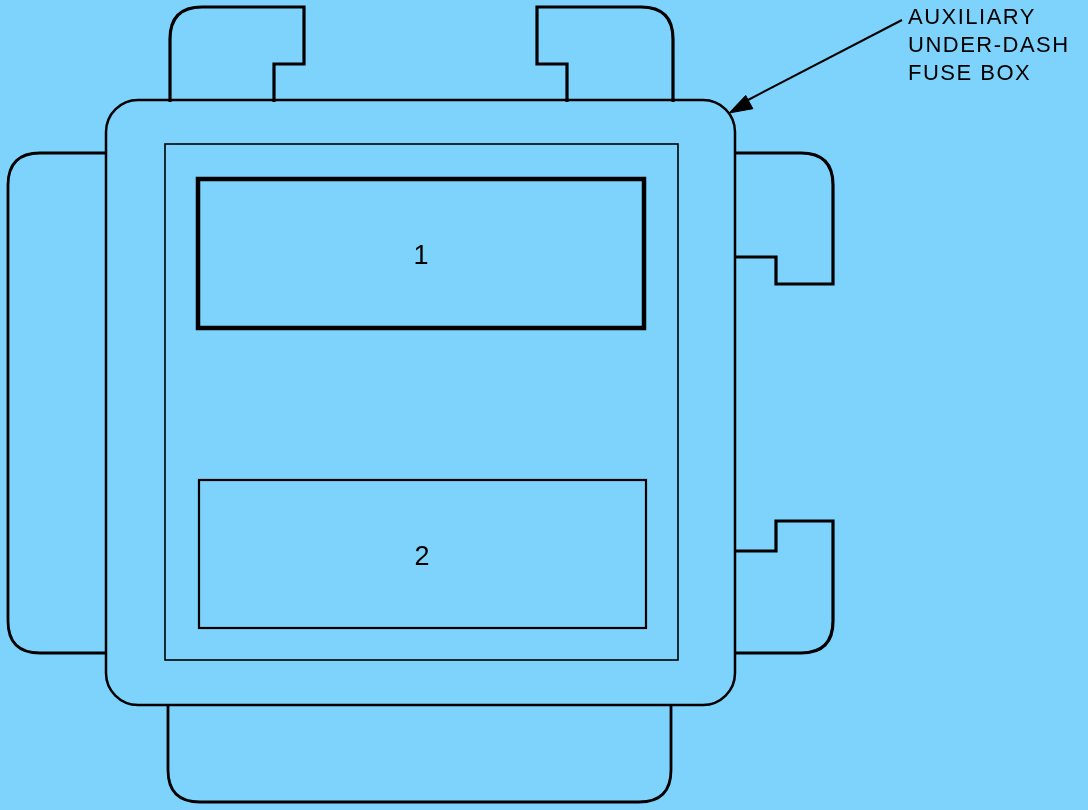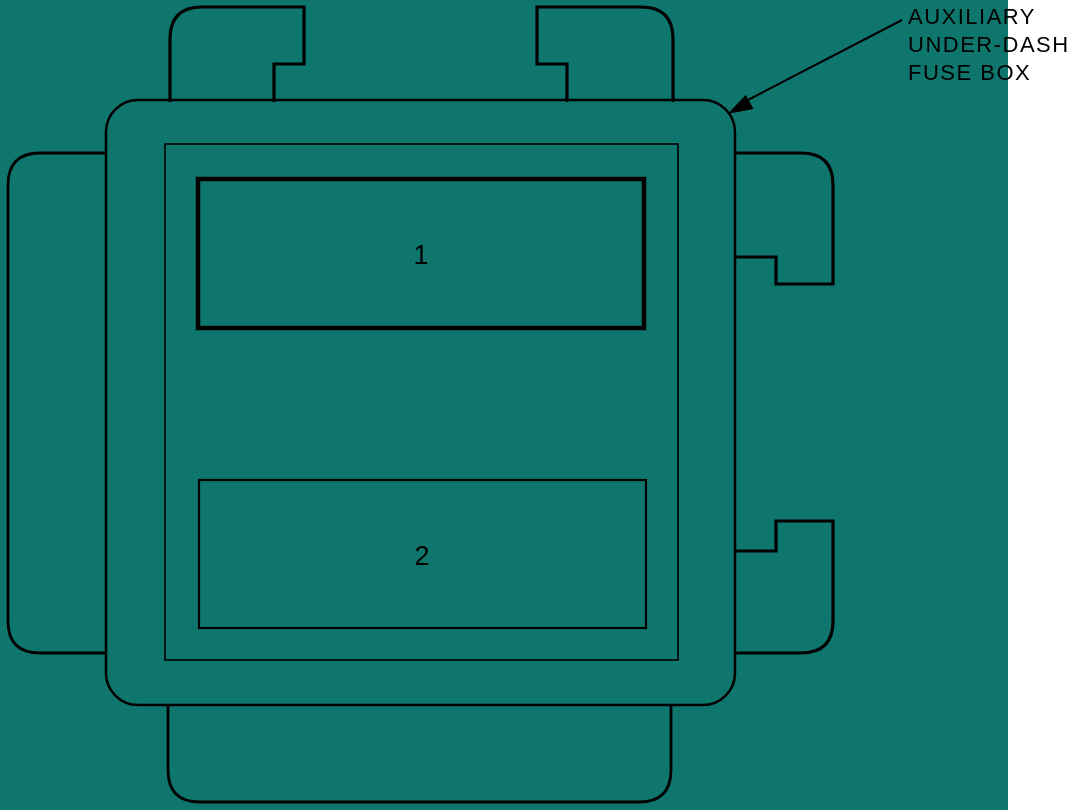--- a/index.html
+++ b/index.html
@@ -8,23 +8,23 @@
   }
   body {
     width: 1088px;
     height: 810px;
     background: #ffffff;
     font-family: "Liberation Sans", sans-serif;
     overflow: hidden;
   }
   .diagram-stage {
     position: relative;
-    width: 1008px;
+    width: 1088px;
     height: 810px;
-    background: #0f766e;
+    background: #7dd3fc;
   }
   svg text {
     font-family: "Liberation Sans", sans-serif;
     fill: #000000;
   }
   .callout-text {
     font-size: 22px;
     letter-spacing: 1.5px;
   }
   .slot-number {

